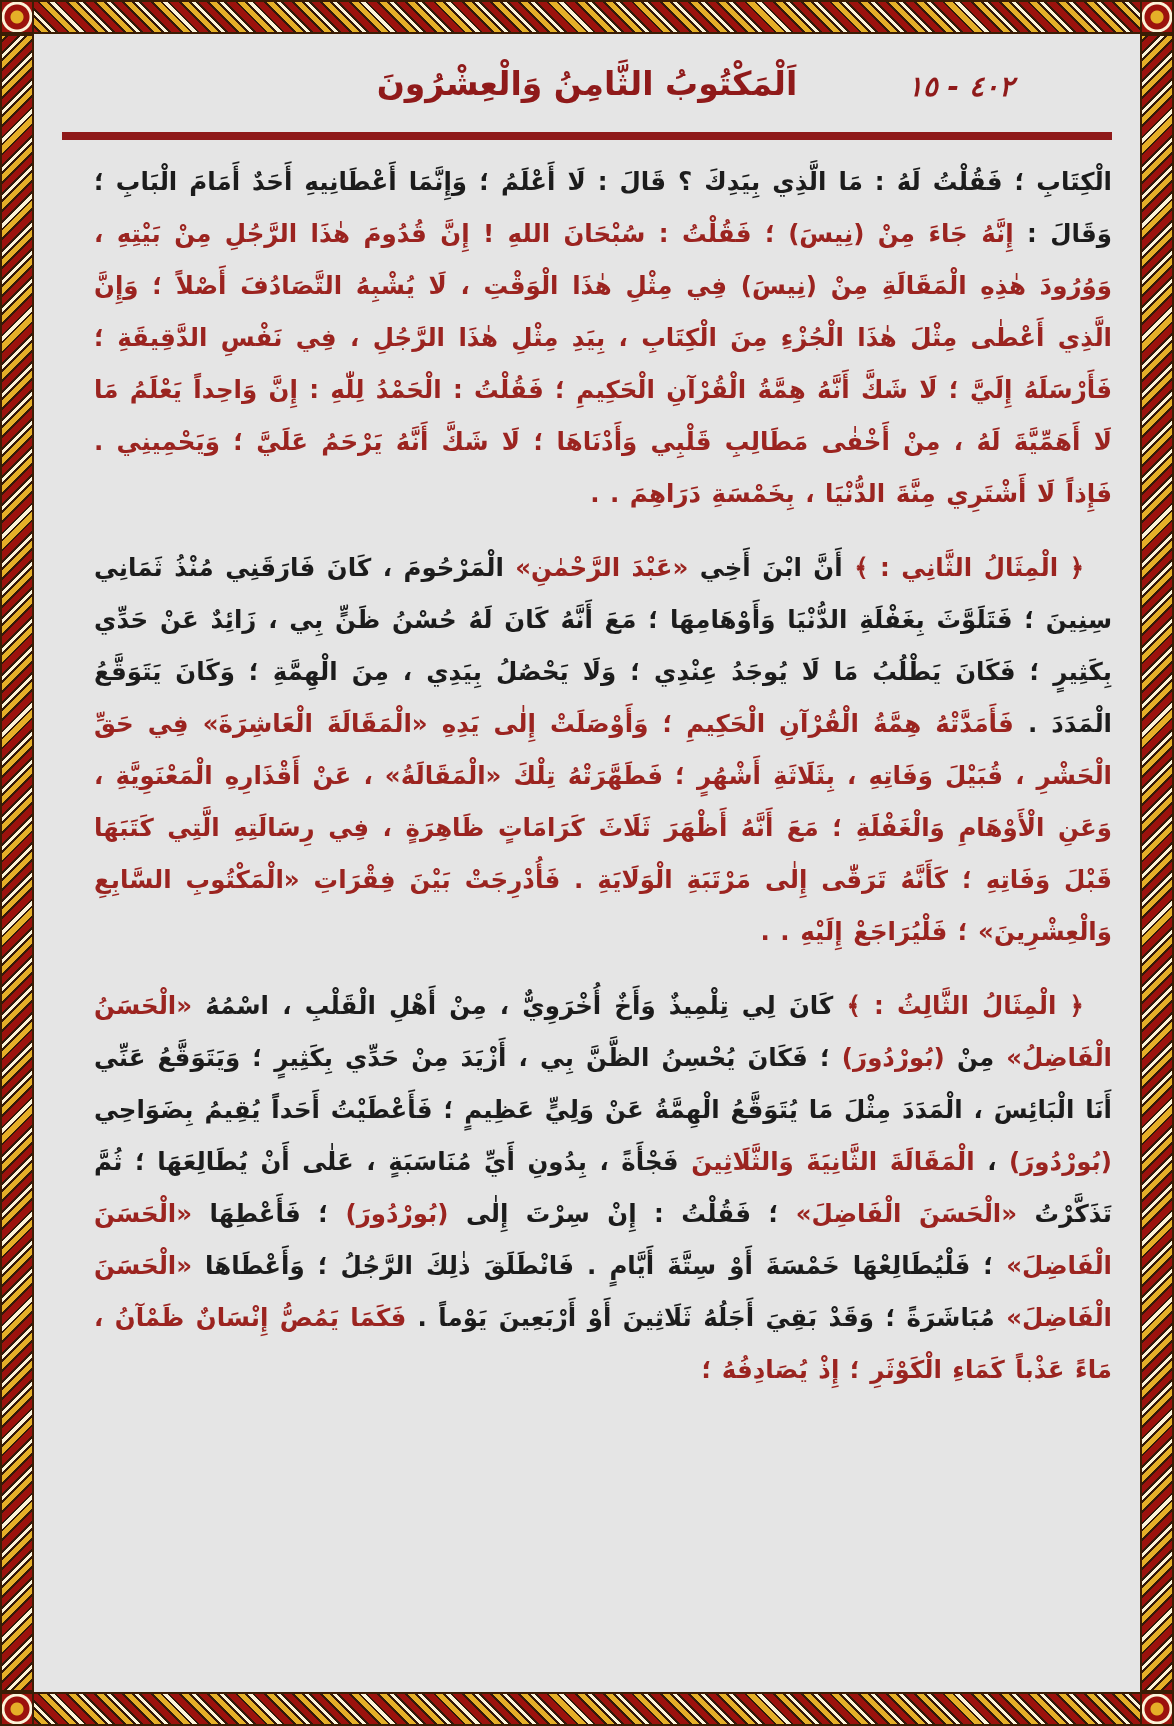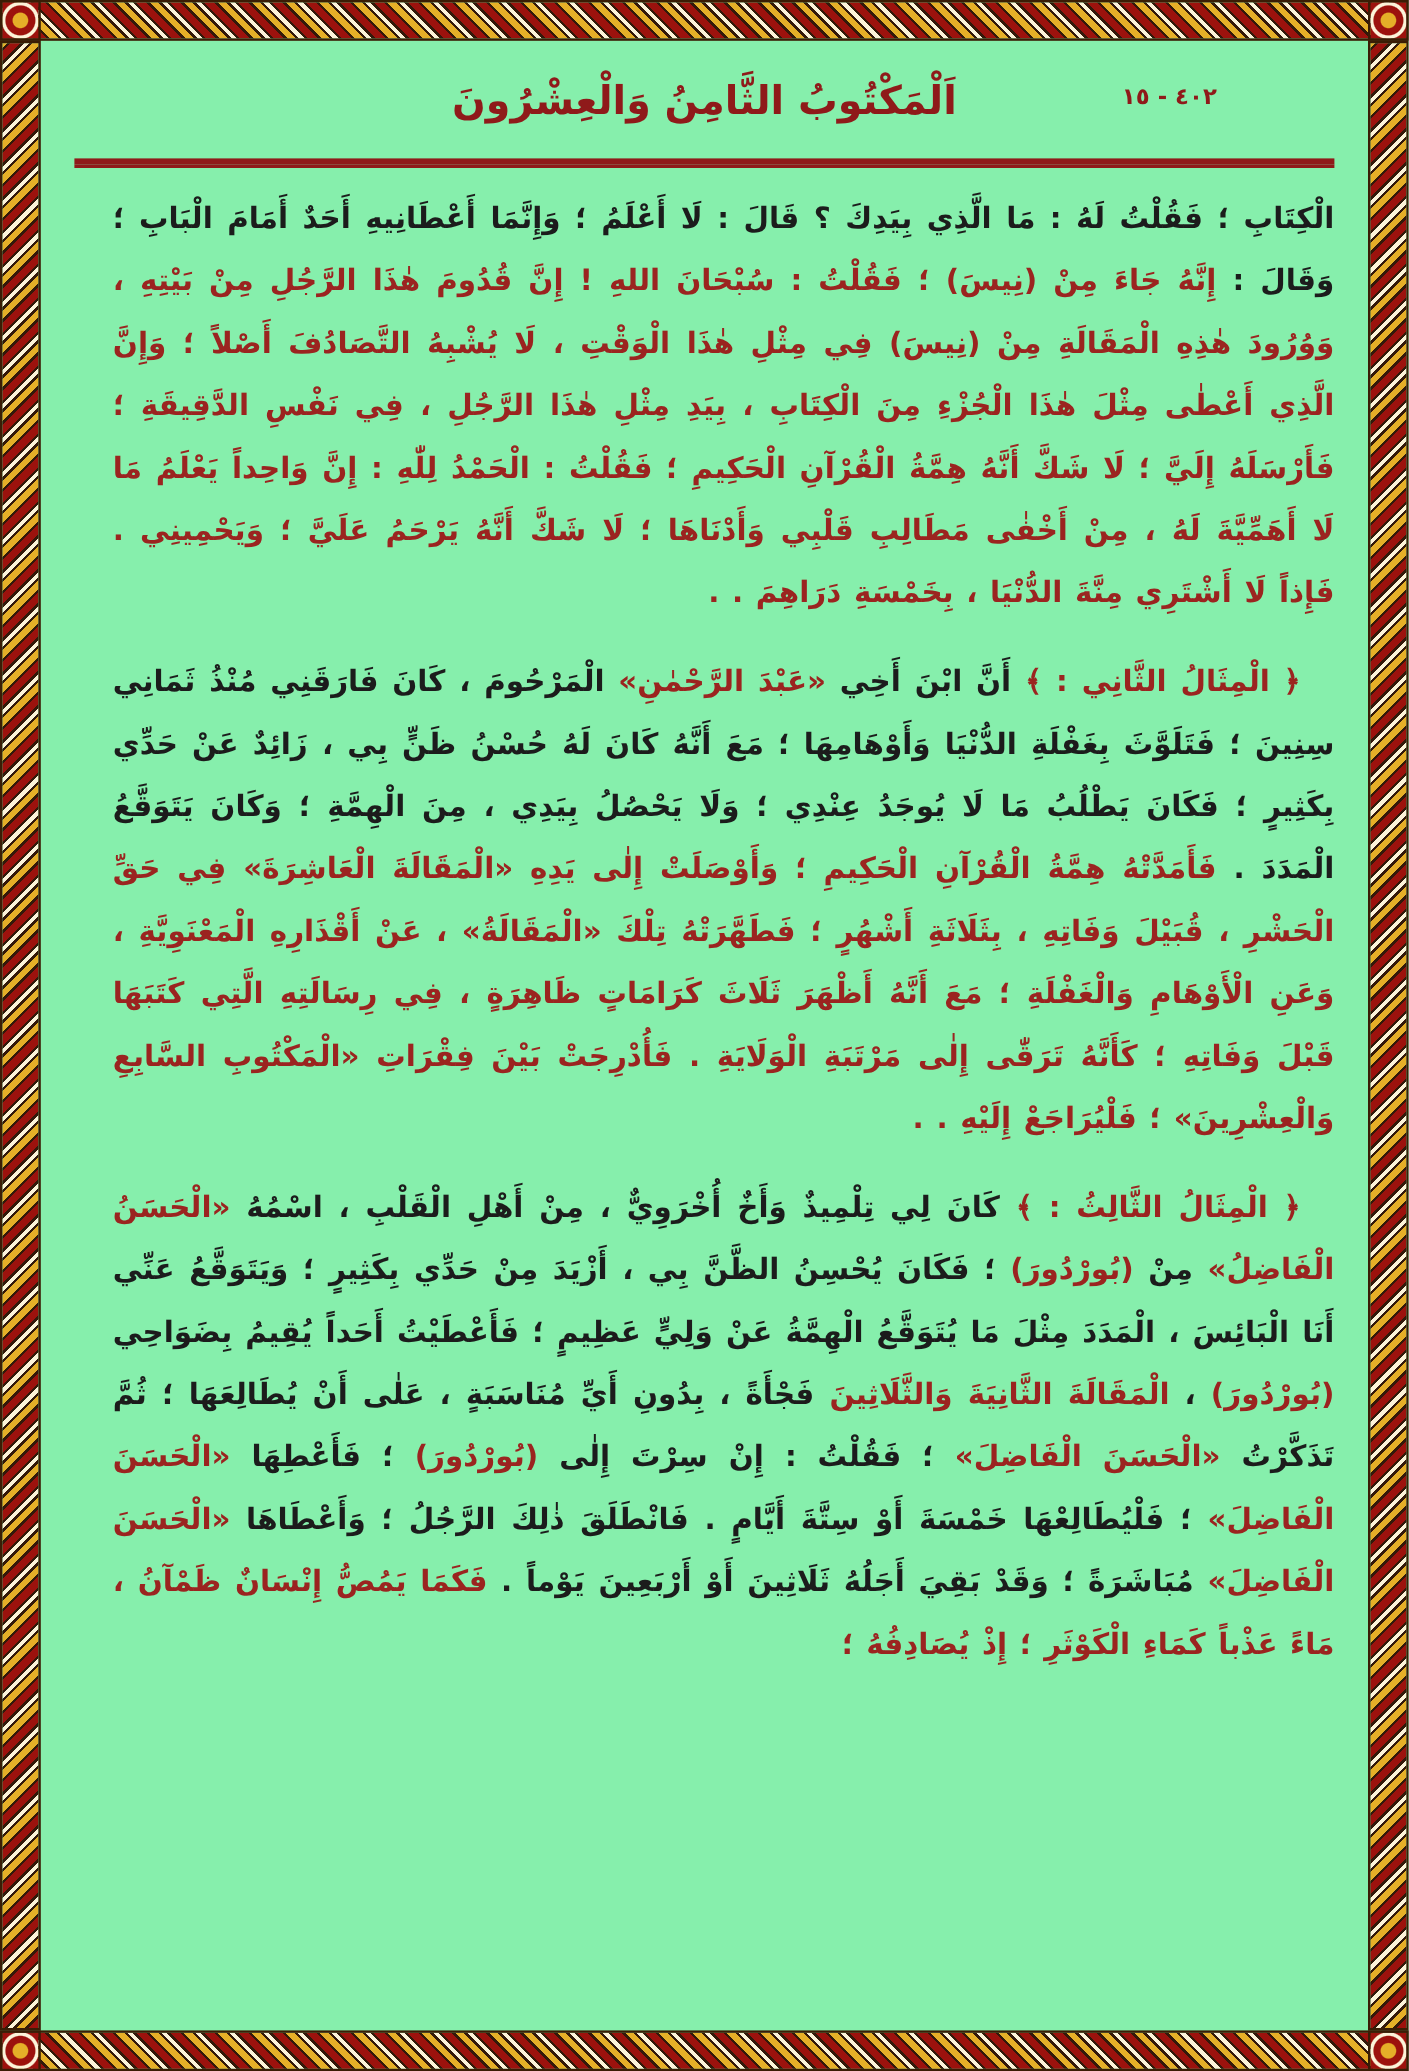--- a/index.html
+++ b/index.html
@@ -1,20 +1,20 @@
 <!DOCTYPE html>
 <html lang="ar" dir="rtl" style="--accent-red: #9b2420; --text-black: #1c1c1c;"><head>
 <meta charset="utf-8">
 <style>
   * { margin:0; padding:0; box-sizing:border-box; }
   html,body { background:#ffffff; }
   .page {
     position:relative;
     width:1174px; height:1726px;
-    background:#86efac;
+    background:#e5e5e5;
     overflow:hidden;
     font-family:"DejaVu Sans", sans-serif;
   }
   
   .strip { position:absolute; border:2px solid #3a1d05; }
   .strip-h {
     left:0; right:0; height:34px;
     background:repeating-linear-gradient(45deg,
       #9c120d 0 6px,  #33190a 6px 8px,
       #e5af28 8px 13px, #33190a 13px 15px,
@@ -49,23 +49,23 @@
   }
   header { position:relative; height:62px; margin-top:6px; text-align:center; }
   .page-title {
     display:inline-block;
     font-size:33px; font-weight:bold;
     color:var(--accent-red,#8f1a1a);
     letter-spacing:1px;
   }
   .page-number {
     position:absolute; top:6px; right:98px;
-    font-size:19px; font-weight:bold;
+    font-size:28px; font-weight:bold;
     color:var(--accent-red,#8f1a1a);
-    direction:rtl; unicode-bidi:isolate;
+    direction:rtl; unicode-bidi:isolate;font-style:italic;
   }
   .header-divider {
     height:5px;
     border-top:5px solid var(--accent-red,#8f1a1a);
     border-bottom:3px solid var(--accent-red,#8f1a1a);
     margin:6px 0 16px 0;
   }
   .body-text { }
   .para {
     font-size:24.5px; font-weight:bold;

